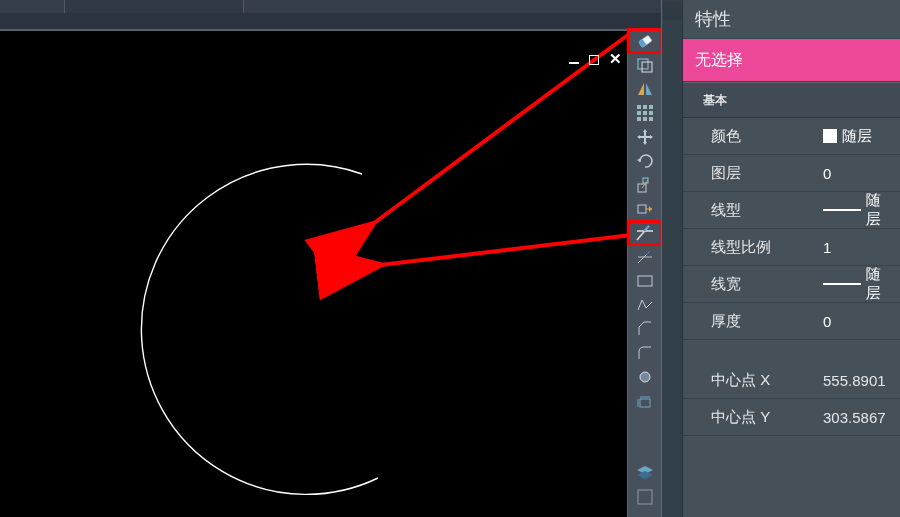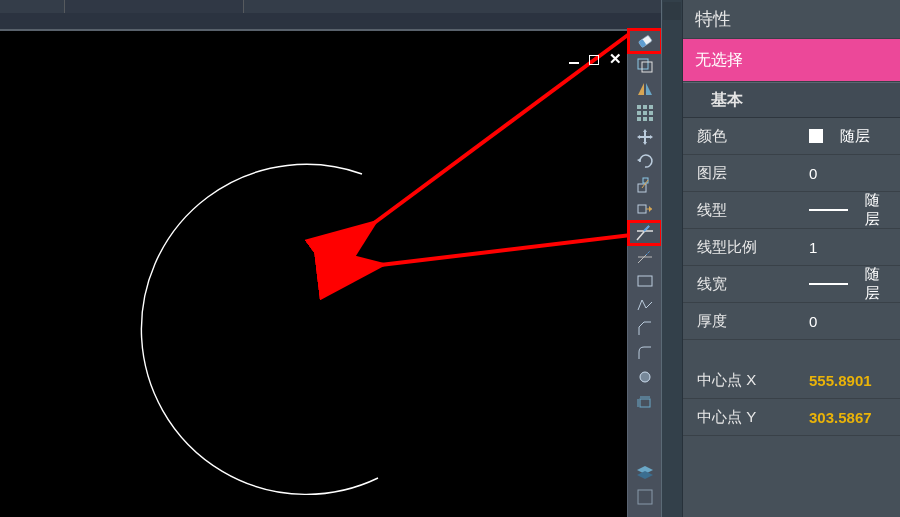--- a/index.html
+++ b/index.html
@@ -99,42 +99,42 @@
   .props .subtitle {
     height: 42px; line-height: 42px;
     padding-left: 12px;
     font-size: 16px;
     color: #ffffff;
     background: #ec4899;
     border-bottom: 1px solid #394148;
   }
   .props .cat {
     height: 34px; line-height: 34px;
-    padding-left: 28px;
-    font-size: 16px; font-weight: 600;
+    padding-left: 20px;
+    font-size: 12px; font-weight: 600;
     background: #414b55;
     border-top: 1px solid #5a6671;
     border-bottom: 1px solid #2e363e;
   }
   .props .row {
     display: flex; align-items: center;
     height: 36px;
     border-bottom: 1px solid #394148;
   }
   .props .row .label {
-    width: 112px; padding-left: 14px;
+    width: 112px; padding-left: 28px;
     font-size: 15px; color: #e9e9e9;
   }
   .props .row .value {
     flex: 1;
     font-size: 15px; color: #ffffff;
-    display: flex; align-items: center; gap: 17px;
+    display: flex; align-items: center; gap: 5px;
     padding-right: 6px;
   }
-  .props .row.dim .value { color: #eab308; font-weight: bold; }
+  .props .row.dim .value { color: #e5e5e5; }
   .sw {
     display: inline-block; width: 12px; height: 12px;
     background: #fff; border: 1px solid #fff;
   }
   .lineglyph {
     display: inline-block; width: 40px; height: 0;
     border-top: 2px solid #fff;
     vertical-align: middle;
   }
 </style>

